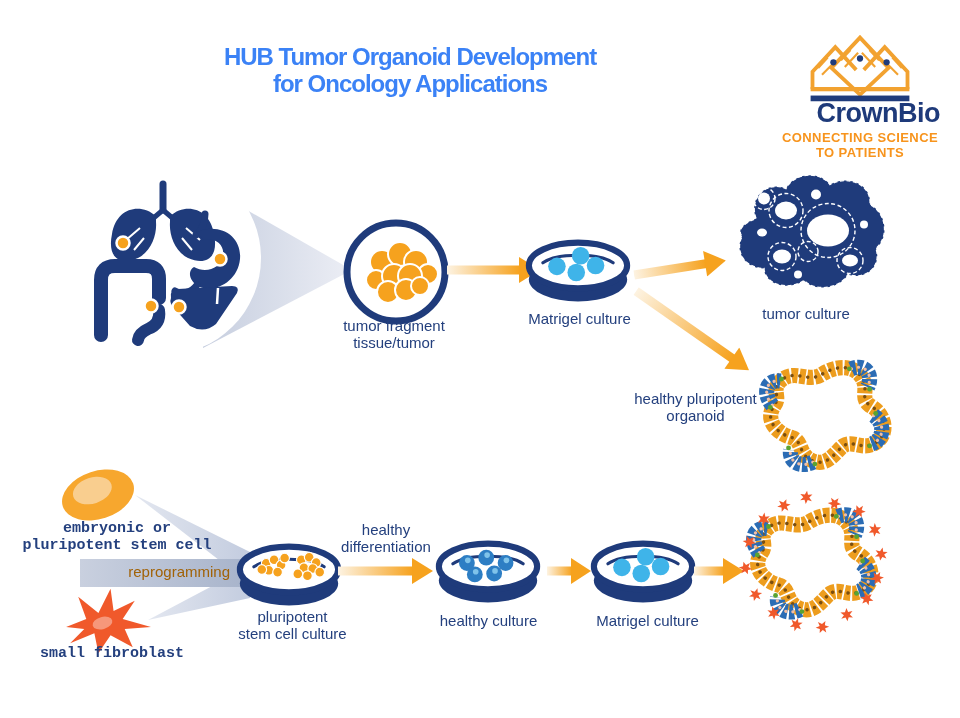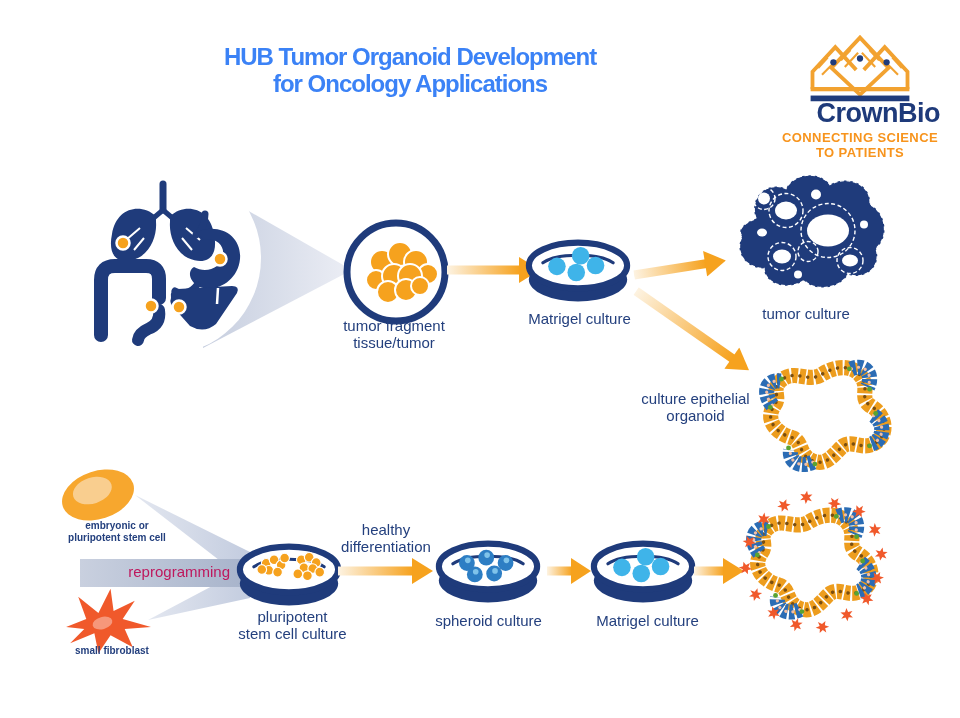--- a/index.html
+++ b/index.html
@@ -2,26 +2,26 @@
 <html><head>
 <meta charset="utf-8">
 <style>
   html,body{margin:0;padding:0;background:#fff;}
   #canvas{position:relative;width:960px;height:718px;background:#fff;overflow:hidden;
           font-family:"Liberation Sans",sans-serif;}
   .abs{position:absolute;}
   .title{left:50px;top:44px;width:720px;text-align:center;color:#3b82f6;
          font-size:24px;font-weight:bold;line-height:1.12;letter-spacing:-1px;}
   .lbl{position:absolute;text-align:center;color:#24407E;font-size:15px;line-height:1.16;}
-  .lbl.bold{font-weight:bold;font-size:10px;}
+  .lbl.bold{font-weight:bold;font-size:15px;font-family:Liberation Mono, monospace;}
   .brand{left:780px;top:98px;width:160px;text-align:right;color:#1E3A7A;
          font-size:27px;font-weight:bold;letter-spacing:-0.5px;}
   .tagline{left:778px;top:130px;width:164px;text-align:center;color:#F7941D;
            font-size:13px;font-weight:bold;letter-spacing:0.4px;}
-  .reprog{left:80px;top:563px;width:150px;text-align:right;color:#be185d;font-size:15px;}
+  .reprog{left:80px;top:563px;width:150px;text-align:right;color:#a16207;font-size:15px;}
 </style>
 </head>
 <body>
 
 <div id="canvas">
 
   <svg width="0" height="0" style="position:absolute">
     <defs>
       <linearGradient id="gA" x1="0" y1="0" x2="1" y2="0">
         <stop offset="0" stop-color="#FDF3E2"></stop>
@@ -206,21 +206,21 @@
         <circle cx="22" cy="58" r="2.4"></circle>
         <circle cx="100" cy="20" r="2.4"></circle>
       <circle cx="120" cy="40" r="2.4"></circle>
         <circle cx="126" cy="64" r="2.4"></circle>
         <circle cx="120" cy="96" r="2.4"></circle>
       <circle cx="66" cy="114" r="2.4"></circle>
         <circle cx="40" cy="98" r="2.4"></circle>
     </g>
   </svg>
   <div class="lbl" style="left:628px;top:390px;width:135px">
-    <span>culture epithelial</span><br>
+    <span>healthy pluripotent</span><br>
     <span>organoid</span>
   </div>
 
   <svg class="abs" style="left:80px;top:470px" width="180" height="220" viewBox="0 0 180 220">
     <polygon points="55,25 170,82 170,114" fill="url(#gBeam)"></polygon>
     <polygon points="68,150 170,96 170,128" fill="url(#gBeam)"></polygon>
     <rect x="0" y="89" width="165" height="28" fill="url(#gBand)"></rect>
   </svg>
   <div class="abs reprog">reprogramming</div>
 
@@ -285,21 +285,21 @@
         <circle cx="67" cy="45" r="9"></circle>
     </g>
     <g fill="#7FC3EA">
       <circle cx="37" cy="30" r="3.2"></circle>
         <circle cx="59" cy="24" r="3.2"></circle>
         <circle cx="81" cy="30" r="3.2"></circle>
       <circle cx="46" cy="43" r="3.2"></circle>
         <circle cx="68" cy="42" r="3.2"></circle>
     </g>
   </svg>
-  <div class="lbl" style="left:426px;top:612px;width:125px">spheroid culture</div>
+  <div class="lbl" style="left:426px;top:612px;width:125px">healthy culture</div>
 
   <svg class="abs" style="left:547px;top:558px" width="44" height="26">
     <rect x="0" y="8.5" width="25" height="9" fill="url(#gA)"></rect>
     <polygon points="24,0 44,13 24,26" fill="#F6A21E"></polygon>
   </svg>
 
   <svg class="abs" style="left:590px;top:534px" width="106" height="72" viewBox="0 0 120 82">
     <use href="#sym-dish"></use>
     <g fill="#3FB4E9">
       <circle cx="36" cy="38" r="10"></circle>

